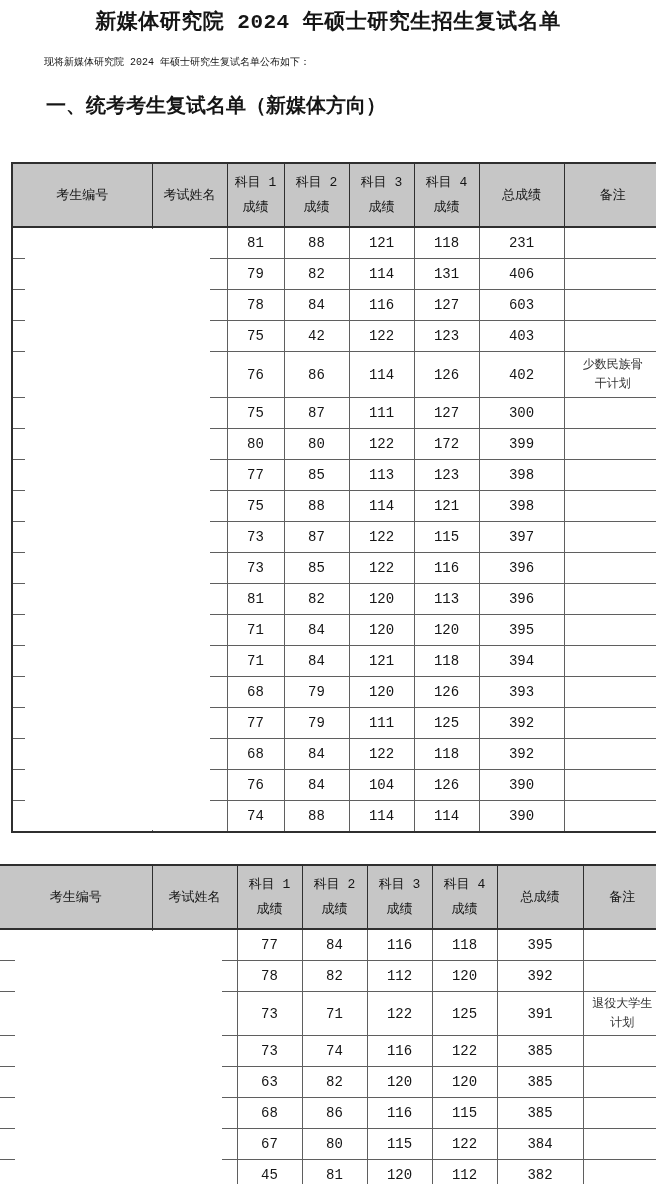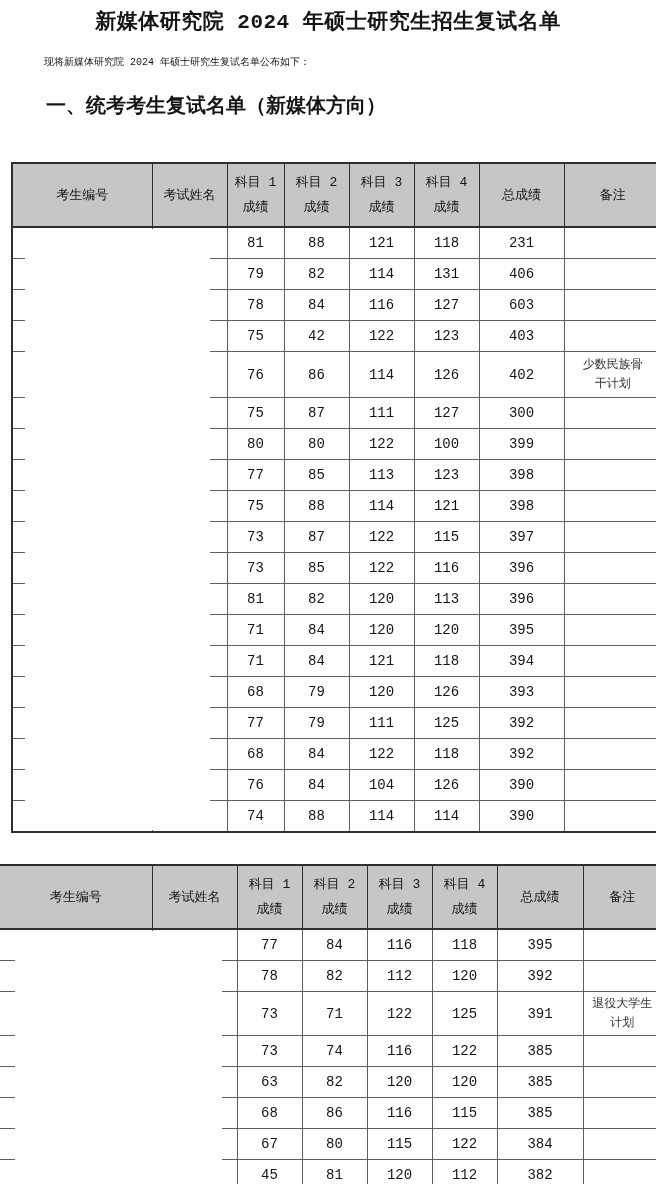--- a/index.html
+++ b/index.html
@@ -147,21 +147,21 @@
             <td>127</td>
             <td>300</td>
             <td class="remark"></td>
           </tr>
           <tr>
             <td></td>
             <td></td>
             <td>80</td>
             <td>80</td>
             <td>122</td>
-            <td>100</td>
+            <td>172</td>
             <td>399</td>
             <td class="remark"></td>
           </tr>
           <tr>
             <td></td>
             <td></td>
             <td>77</td>
             <td>85</td>
             <td>113</td>
             <td>123</td>

